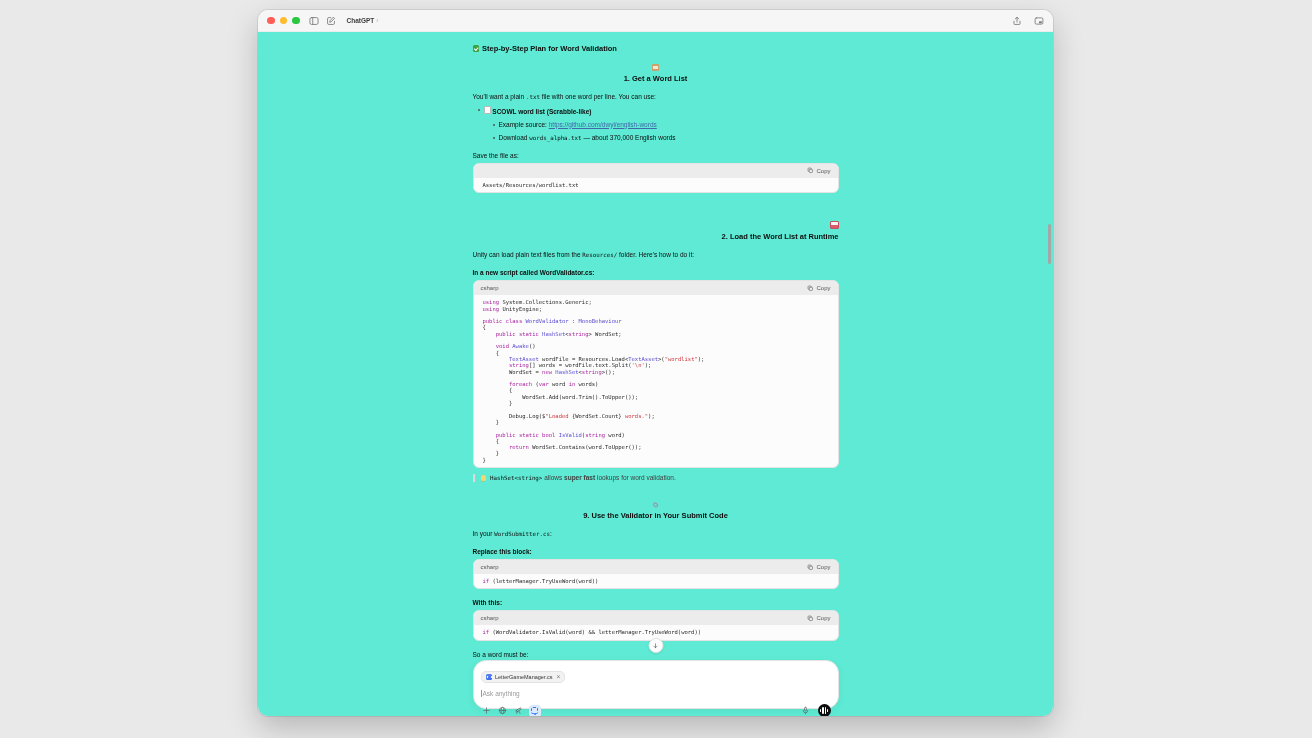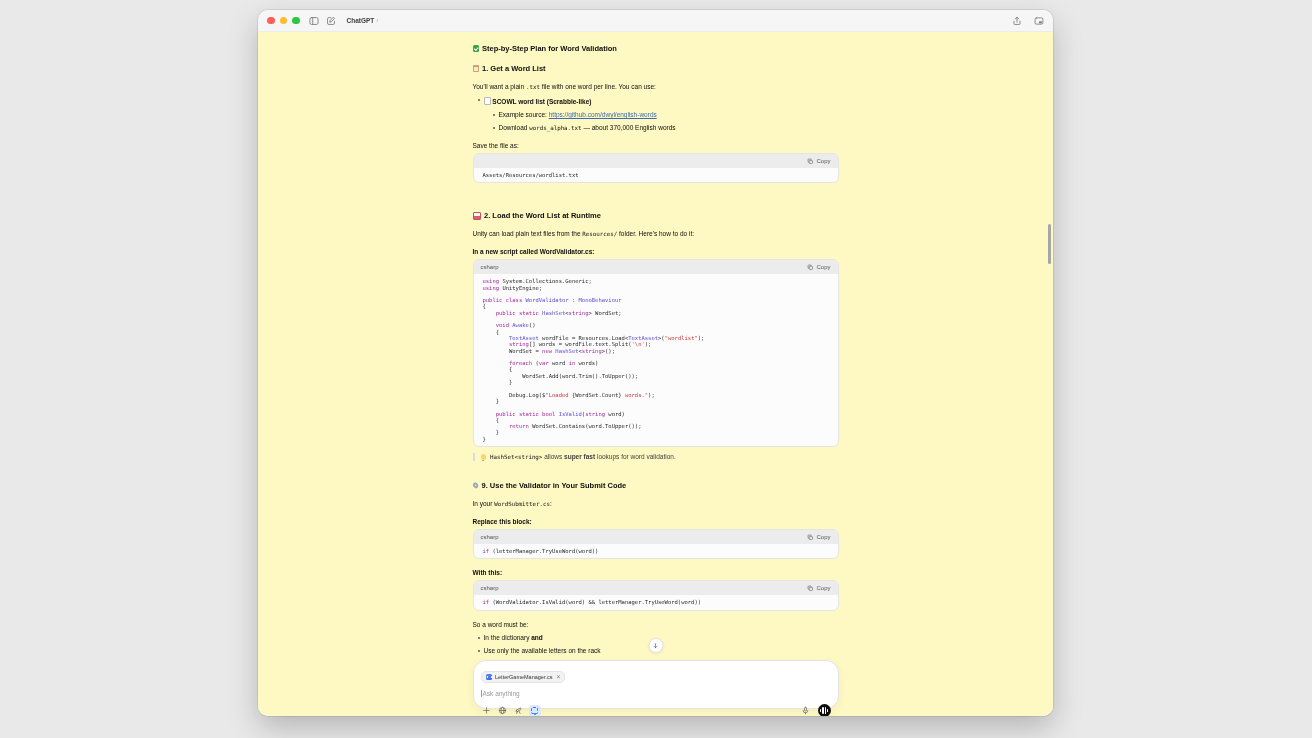--- a/index.html
+++ b/index.html
@@ -22,24 +22,24 @@
   }
   .traffic{display:flex;gap:5px;margin-right:9px;}
   .tl{width:7.5px;height:7.5px;border-radius:50%;display:inline-block;}
   .tb-icon{width:11px;height:11px;color:#7d7d7d;margin-right:6px;display:inline-flex;align-items:center;justify-content:center;}
   .tb-icon svg{width:10px;height:10px;stroke:currentColor;fill:none;stroke-width:1.4;stroke-linecap:round;stroke-linejoin:round;}
   .tb-title{display:flex;align-items:center;gap:2px;margin-left:4px;font-size:6.5px;font-weight:bold;color:#3c3c3c;cursor:default;}
   .tb-title .chev{color:#b3b3b3;font-weight:normal;font-size:6.5px;}
   .tb-right{margin-left:auto;display:flex;gap:11px;color:#8c8c8c;}
   .tb-right .tb-icon{margin:0;}
   
-  .content{position:relative;height:684px;background:#fef9c3;}
+  .content{position:relative;height:684px;background:#5eead4;}
   .col{width:366px;margin:0 auto;padding-top:12px;color:#0d0d0d;}
   .h-main{font-size:7.5px;line-height:9px;font-weight:bold;margin:0;display:flex;align-items:center;gap:3px;}
-  .h3{font-size:7.5px;line-height:9px;font-weight:bold;margin:11px 0 0;display:flex;align-items:center;gap:3px;}
+  .h3{font-size:7.5px;line-height:9px;font-weight:bold;margin:11px 0 0;display:flex;align-items:center;gap:3px;flex-direction:column;}
   .h3-xl{margin-top:28px;align-items:flex-end;}
   .h3-lg{margin-top:20px;}
   .p{font-size:6.5px;line-height:8px;margin:10px 0 0;}
   .b{font-weight:bold;}
   code.inl{font-family:"DejaVu Sans Mono", monospace;font-size:5.8px;color:#111;}
   .link{color:#4069a8;text-decoration:underline;cursor:pointer;}
   ul.lst{list-style:none;margin:5px 0 0;padding:0 0 0 4px;font-size:6.5px;line-height:8px;}
   ul.lst li{position:relative;padding-left:7px;margin-top:5px;}
   ul.lst li::before{content:"";position:absolute;left:1px;top:3.2px;width:2px;height:2px;border-radius:50%;background:#555;}
   ul.sub{margin:5px 0 0;padding-left:8px;}

